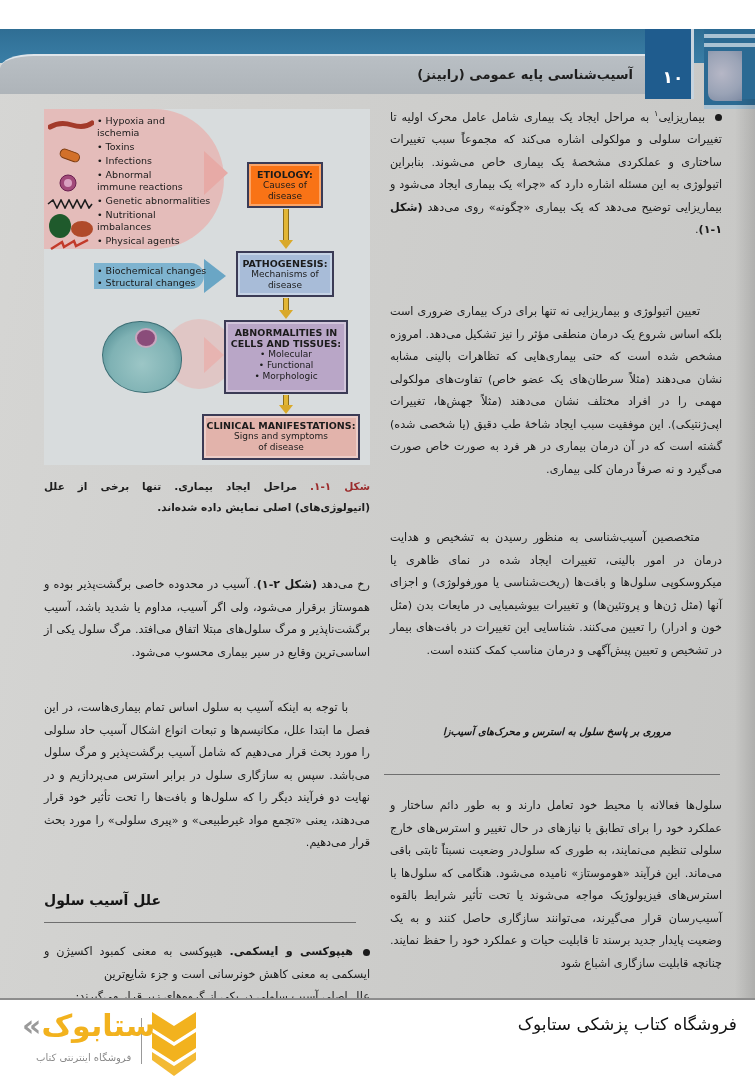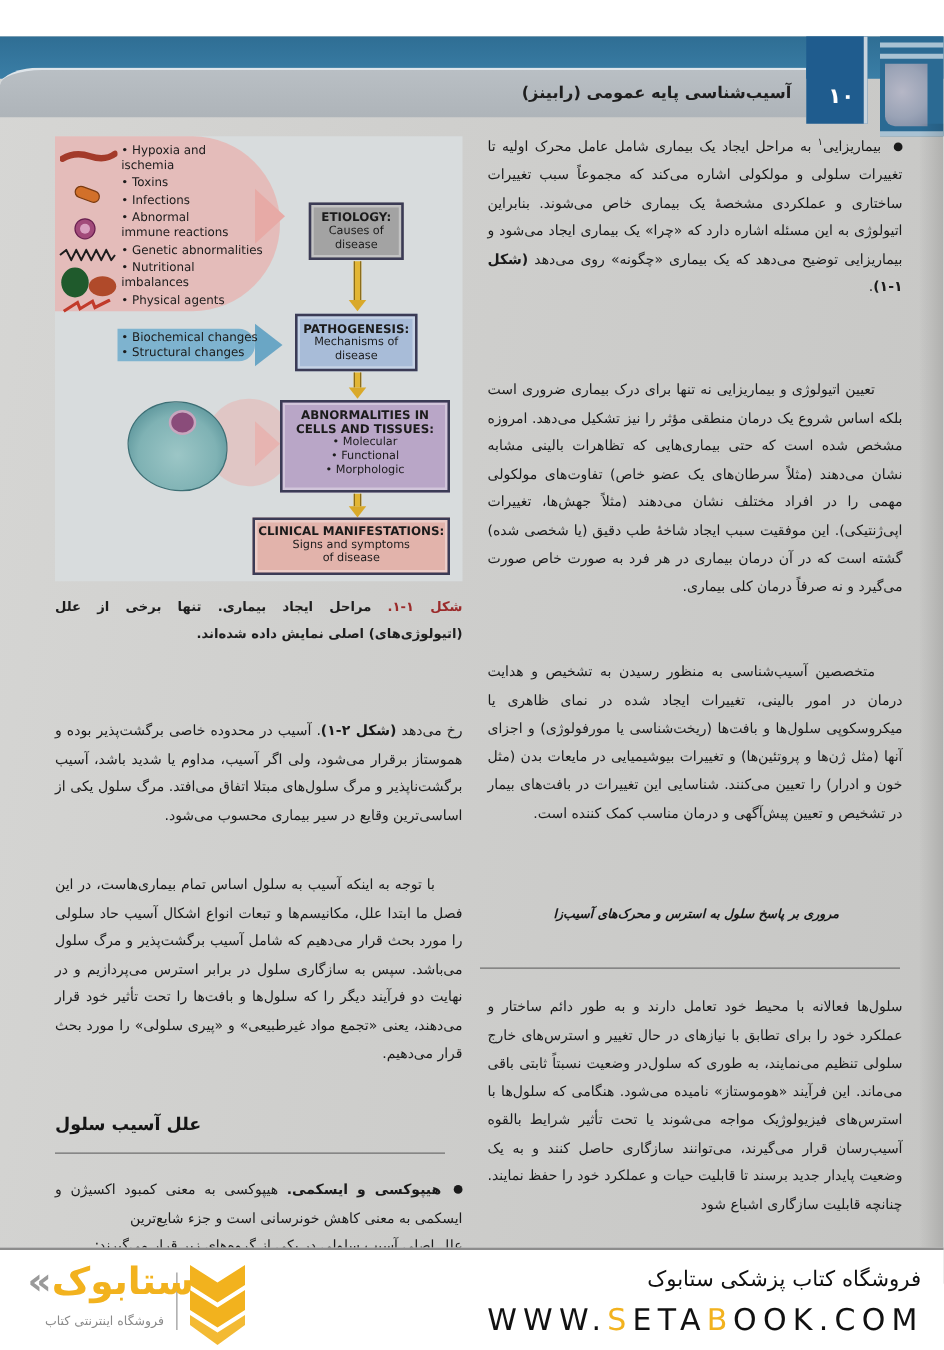--- a/index.html
+++ b/index.html
@@ -95,23 +95,23 @@
   .cell-nucleus {
     position: absolute; left: 32px; top: 6px; width: 22px; height: 20px;
     background: #8a4c7a; border-radius: 50%; border: 2px solid #c8a6be;
   }
 
   .box {
     position: absolute; text-align: center; font-size: 9px; line-height: 11px; color: #1b1b1b;
     border: 2px solid #3b3b55; box-shadow: inset 0 0 0 2px rgba(255,255,255,.35);
   }
   .box .title { font-weight: bold; font-size: 9.5px; }
-  .box-etiology { left: 203px; top: 53px; width: 76px; height: 46px; background: #a3a3a3; padding-top: 5px; }
+  .box-etiology { left: 203px; top: 53px; width: 76px; height: 46px; background: #f97316; padding-top: 5px; }
   .box-patho { left: 192px; top: 142px; width: 98px; height: 46px; background: #a8bcd8; padding-top: 5px; }
-  .box-abn { left: 180px; top: 211px; width: 136px; height: 74px; background: #b9a6c7; padding-top: 5px; }
+  .box-abn { left: 180px; top: 211px; width: 124px; height: 74px; background: #b9a6c7; padding-top: 5px; }
   .box-clin { left: 158px; top: 305px; width: 158px; height: 46px; background: #e2b3ab; padding-top: 4px; }
 
   .down-arrow { position: absolute; width: 12px; }
   .down-arrow .shaft { width: 6px; margin: 0 auto; background: #e2b635; border-left: 1px solid #8a6c1b; border-right: 1px solid #8a6c1b; }
   .down-arrow .head { width: 0; height: 0; border-left: 7px solid transparent; border-right: 7px solid transparent; border-top: 9px solid #d9a92a; margin-left: -1px; }
 
   .caption {
     position: absolute; left: 44px; top: 447px; width: 326px; direction: rtl; text-align: justify;
     font-size: 10.5px; line-height: 21px; color: #1e1e1e; font-weight: bold;
   }
@@ -310,14 +310,13 @@
   <svg class="logo-chevrons" viewBox="0 0 48 68">
     <path d="M2 2 L24 16 L46 2 L46 18 L24 32 L2 18 Z" fill="#f2b21e"></path>
     <path d="M2 22 L24 36 L46 22 L46 38 L24 52 L2 38 Z" fill="#f2b21e"></path>
     <path d="M2 42 L24 56 L46 42 L46 50 L24 66 L2 50 Z" fill="#f2b21e" opacity=".9"></path>
   </svg>
   <div class="logo-divider"></div>
   <div class="logo-word"><span class="gray">«</span><span>ستابوک</span></div>
   <div class="logo-tag">فروشگاه اینترنتی کتاب</div>
 
   <div class="shop-name">فروشگاه کتاب پزشکی ستابوک</div>
-  <div class="shop-url"><span>WWW.</span><span class="hl">S</span><span>ETA</span><span class="hl">B</span><span>OOK.COM</span></div>
 </div>
 
 </body></html>

